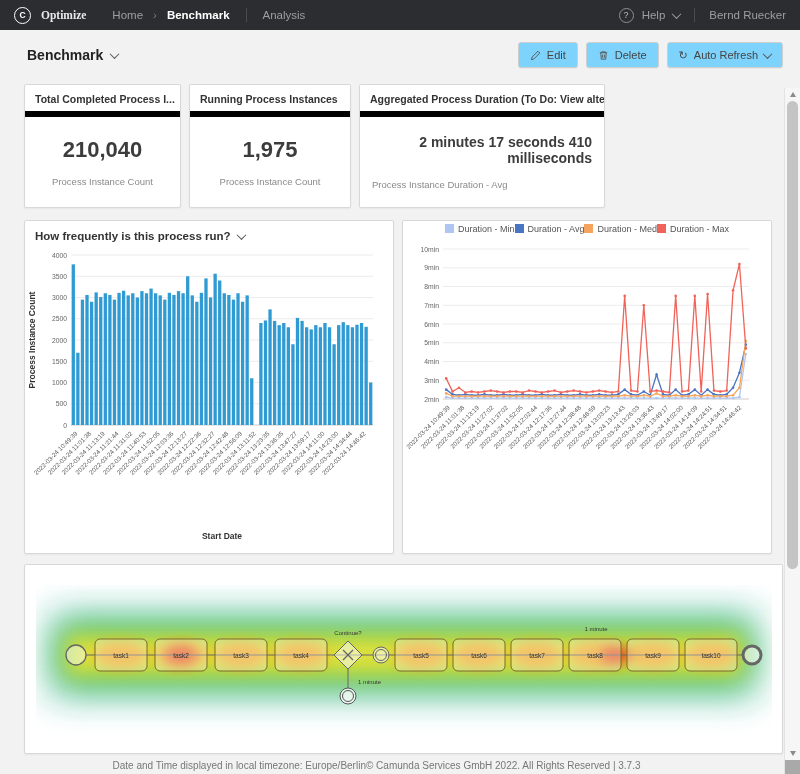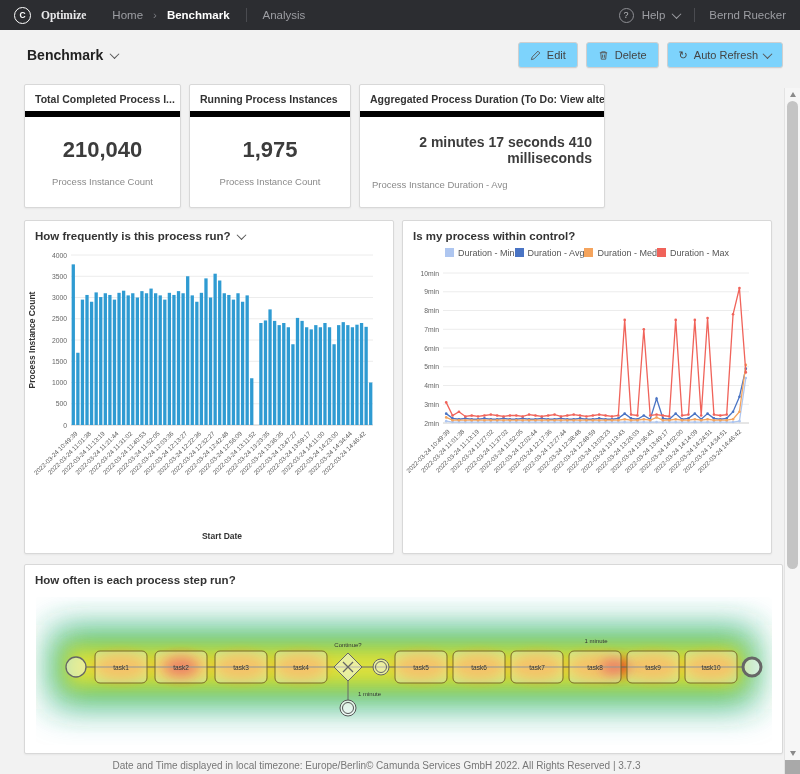--- a/index.html
+++ b/index.html
@@ -250,23 +250,20 @@
         <text x="286.22727272727275" y="189" font-size="6.3" fill="#555" font-family="Liberation Sans, sans-serif" text-anchor="end" transform="rotate(-45 286.22727272727275 189)">2022-03-24 13:59:17</text>
         <text x="299.9545454545455" y="189" font-size="6.3" fill="#555" font-family="Liberation Sans, sans-serif" text-anchor="end" transform="rotate(-45 299.9545454545455 189)">2022-03-24 14:11:00</text>
         <text x="313.6818181818182" y="189" font-size="6.3" fill="#555" font-family="Liberation Sans, sans-serif" text-anchor="end" transform="rotate(-45 313.6818181818182 189)">2022-03-24 14:23:00</text>
         <text x="327.40909090909093" y="189" font-size="6.3" fill="#555" font-family="Liberation Sans, sans-serif" text-anchor="end" transform="rotate(-45 327.40909090909093 189)">2022-03-24 14:34:44</text>
         <text x="341.1363636363636" y="189" font-size="6.3" fill="#555" font-family="Liberation Sans, sans-serif" text-anchor="end" transform="rotate(-45 341.1363636363636 189)">2022-03-24 14:46:42</text>
         <text x="197" y="294" font-size="8.5" fill="#333" font-family="Liberation Sans, sans-serif" text-anchor="middle" font-weight="bold">Start Date</text>
         <text x="10" y="95" font-size="8.5" fill="#333" font-family="Liberation Sans, sans-serif" text-anchor="middle" font-weight="bold" transform="rotate(-90 10 95)">Process Instance Count</text>
       </svg>
   </div>
   <div class="card chart-card">
-    <div class="chart-title">
-      <span>Is my process within control?</span>
-    </div>
     <div class="legend" id="line-legend">
         <span><span class="sw" style="background: rgb(174, 198, 240);"></span>Duration - Min</span>
         <span><span class="sw" style="background: rgb(74, 116, 196);"></span>Duration - Avg</span>
         <span><span class="sw" style="background: rgb(245, 164, 93);"></span>Duration - Med</span>
         <span><span class="sw" style="background: rgb(240, 99, 90);"></span>Duration - Max</span>
       </div>
     <svg id="line-svg" viewBox="0 0 356 282" width="356" height="282">
         <line x1="40" y1="162" x2="346" y2="162" stroke="#cccccc" stroke-width="1"></line>
         <text x="36" y="164.5" font-size="6.8" fill="#666" font-family="Liberation Sans, sans-serif" text-anchor="end">2min</text>
         <line x1="40" y1="143.25" x2="346" y2="143.25" stroke="#ececec" stroke-width="1"></line>
@@ -500,23 +497,20 @@
         <circle cx="317.3125" cy="154.5" r="1.3" fill="#f0635a"></circle>
         <circle cx="323.6875" cy="153.5625" r="1.3" fill="#f0635a"></circle>
         <circle cx="330.0625" cy="53.25" r="1.3" fill="#f0635a"></circle>
         <circle cx="336.4375" cy="27" r="1.3" fill="#f0635a"></circle>
         <circle cx="342.8125" cy="111.375" r="1.3" fill="#f0635a"></circle>
       </svg>
   </div>
 </div>
 
 <div class="card heat-card">
-  <div class="chart-title">
-    <span>How often is each process step run?</span>
-  </div>
   <div class="heat-body">
     <svg id="bpmn-svg" viewBox="0 0 736 148" width="736" height="148">
         <defs>
           <filter id="b18" x="-60%" y="-60%" width="220%" height="220%">
             <feGaussianBlur stdDeviation="18"></feGaussianBlur>
           </filter>
           <filter id="b10" x="-60%" y="-60%" width="220%" height="220%">
             <feGaussianBlur stdDeviation="10"></feGaussianBlur>
           </filter>
           <filter id="b6" x="-60%" y="-60%" width="220%" height="220%">

